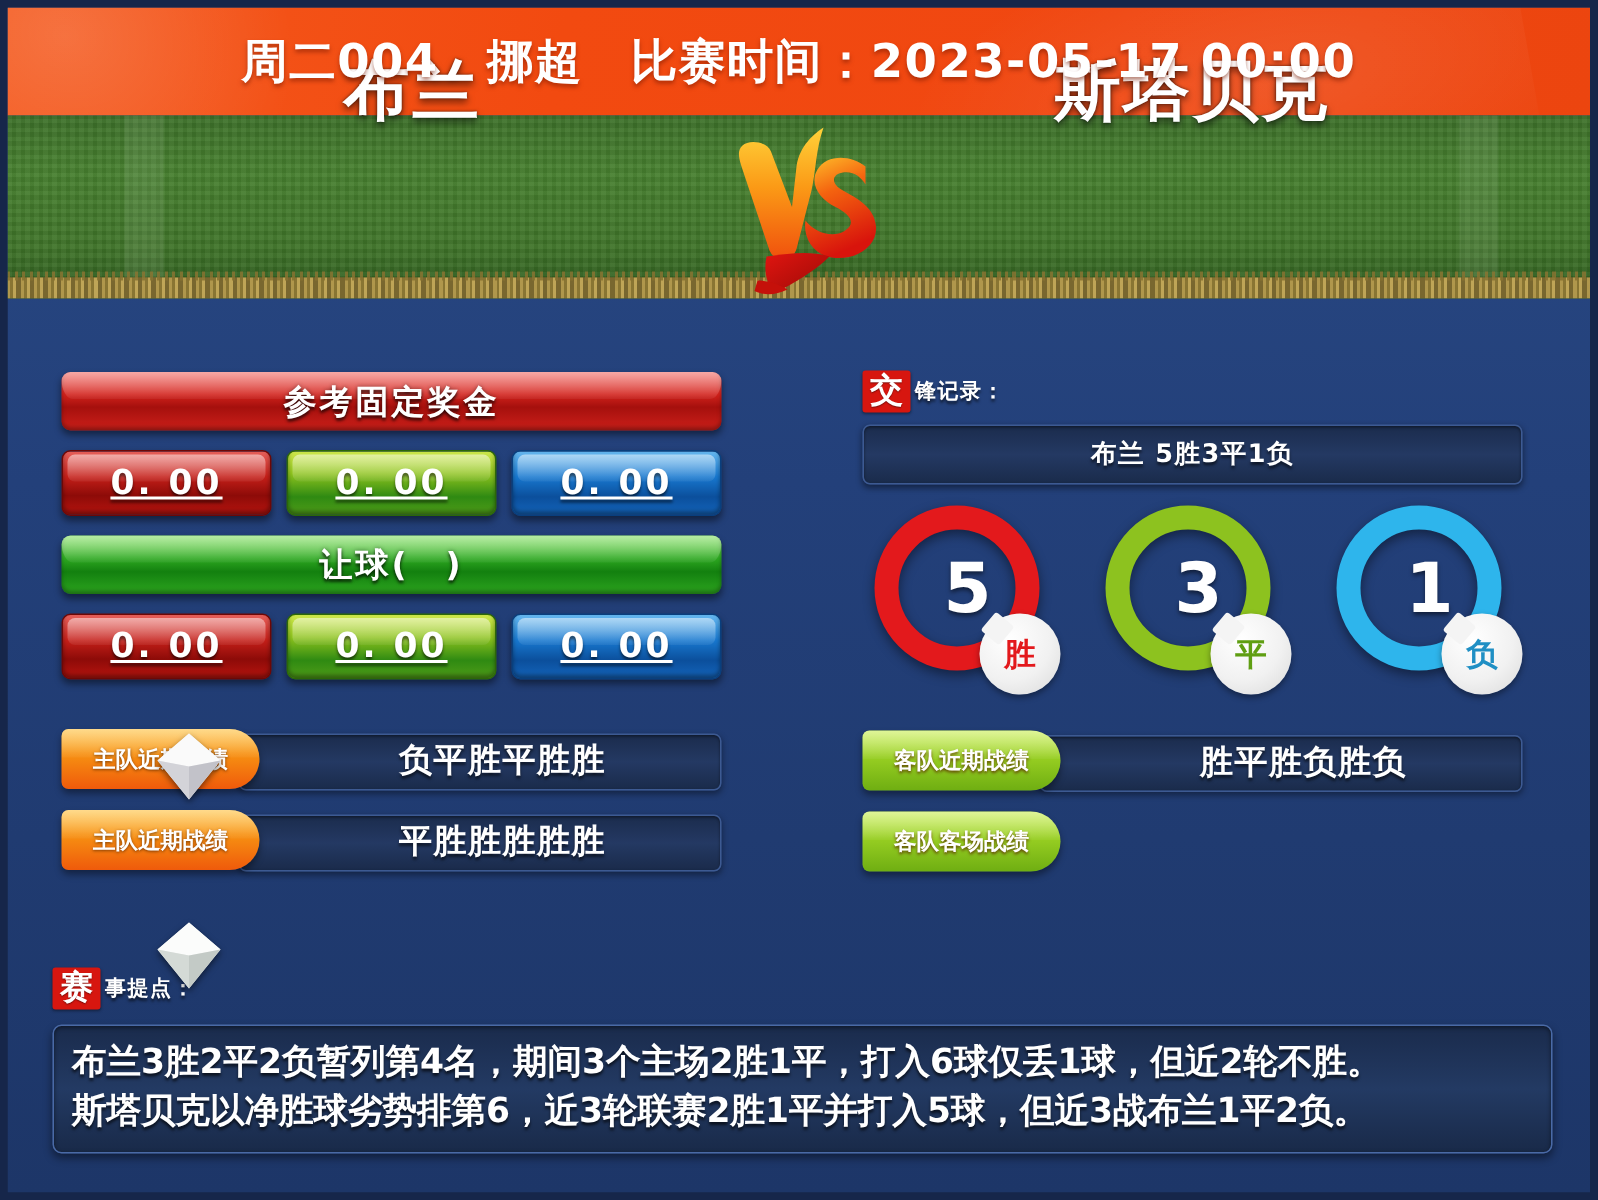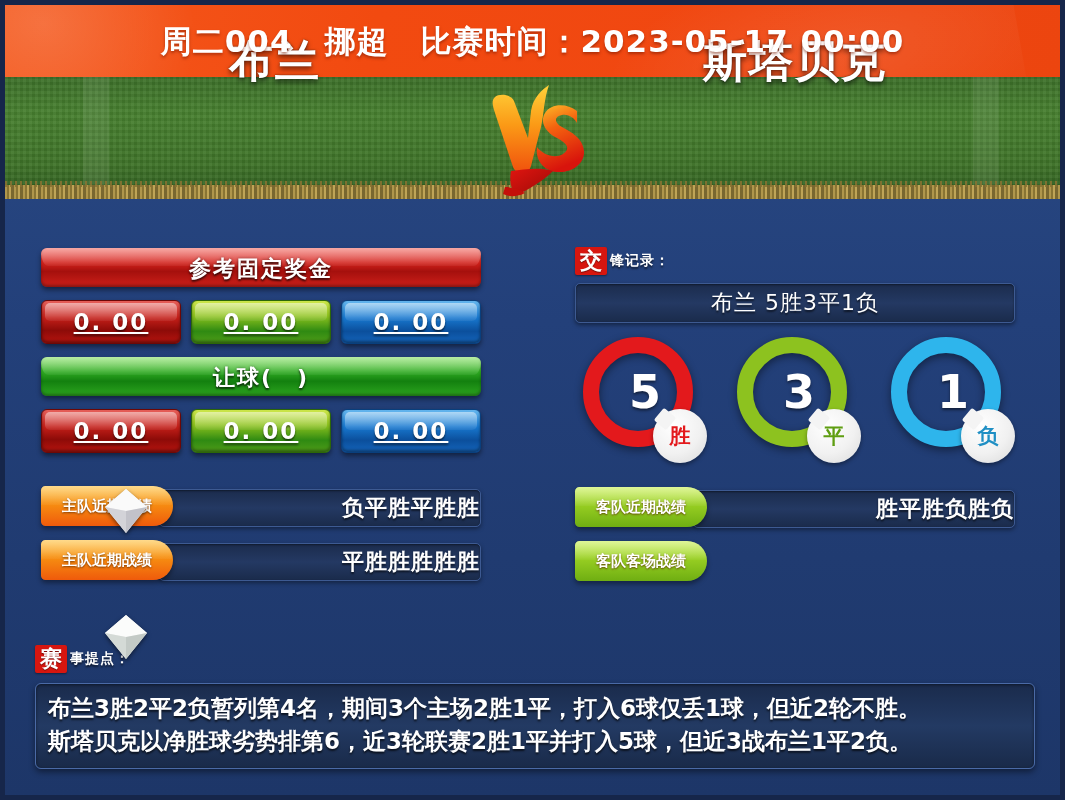--- a/index.html
+++ b/index.html
@@ -147,21 +147,21 @@
     text-shadow:0 1px 2px rgba(90,40,0,.8);white-space:nowrap;
   }
   .form-value-box{
     position:absolute;left:118px;top:3px;right:0;height:36px;
     background:linear-gradient(180deg,#1b2c4d 0%,#243963 50%,#1a2b4b 100%);
     border:1px solid #3d5a92;border-radius:5px;
     box-shadow:0 2px 4px rgba(0,0,0,.4), inset 0 1px 2px rgba(0,0,0,.45);
   }
   .form-value{
     position:absolute;left:0;top:0;right:0;height:36px;line-height:36px;
-    text-align:right;color:#fff;font-size:22px;font-weight:bold;letter-spacing:1px;
+    text-align:center;color:#fff;font-size:22px;font-weight:bold;letter-spacing:1px;
     text-shadow:0 2px 2px rgba(0,0,0,.6);padding-left:30px;box-sizing:border-box;
   }
 
   
   .panel-right{position:absolute;left:570px;top:240px;width:440px;}
   .section-label{height:32px;display:flex;align-items:center;}
   .label-chip{
     display:inline-block;background:#d7160f;color:#fff;
     font-size:22px;font-weight:bold;line-height:28px;
     padding:0 5px;border-radius:2px;margin-right:3px;
@@ -173,21 +173,21 @@
     text-shadow:0 2px 2px rgba(0,0,0,.6);
   }
   .h2h-box{
     margin-top:6px;height:38px;
     background:linear-gradient(180deg,#1b2c4d 0%,#243963 50%,#1a2b4b 100%);
     border:1px solid #3d5a92;border-radius:5px;
     box-shadow:0 2px 4px rgba(0,0,0,.45), inset 0 1px 2px rgba(0,0,0,.45);
   }
   .h2h-text{
     height:38px;line-height:38px;text-align:center;color:#fff;
-    font-size:22px;font-weight:normal;letter-spacing:1px;
+    font-size:17px;font-weight:bold;letter-spacing:1px;
     text-shadow:0 2px 2px rgba(0,0,0,.6);
   }
 
   .circles{position:relative;height:150px;margin-top:14px;}
   .circle-wrap{position:absolute;top:0;width:118px;height:140px;}
   .c0{left:8px;} .c1{left:162px;} .c2{left:316px;}
   .ring{
     position:absolute;left:0;top:0;width:110px;height:110px;border-radius:50%;
     box-sizing:border-box;
     filter:drop-shadow(0 3px 4px rgba(0,0,0,.45));

